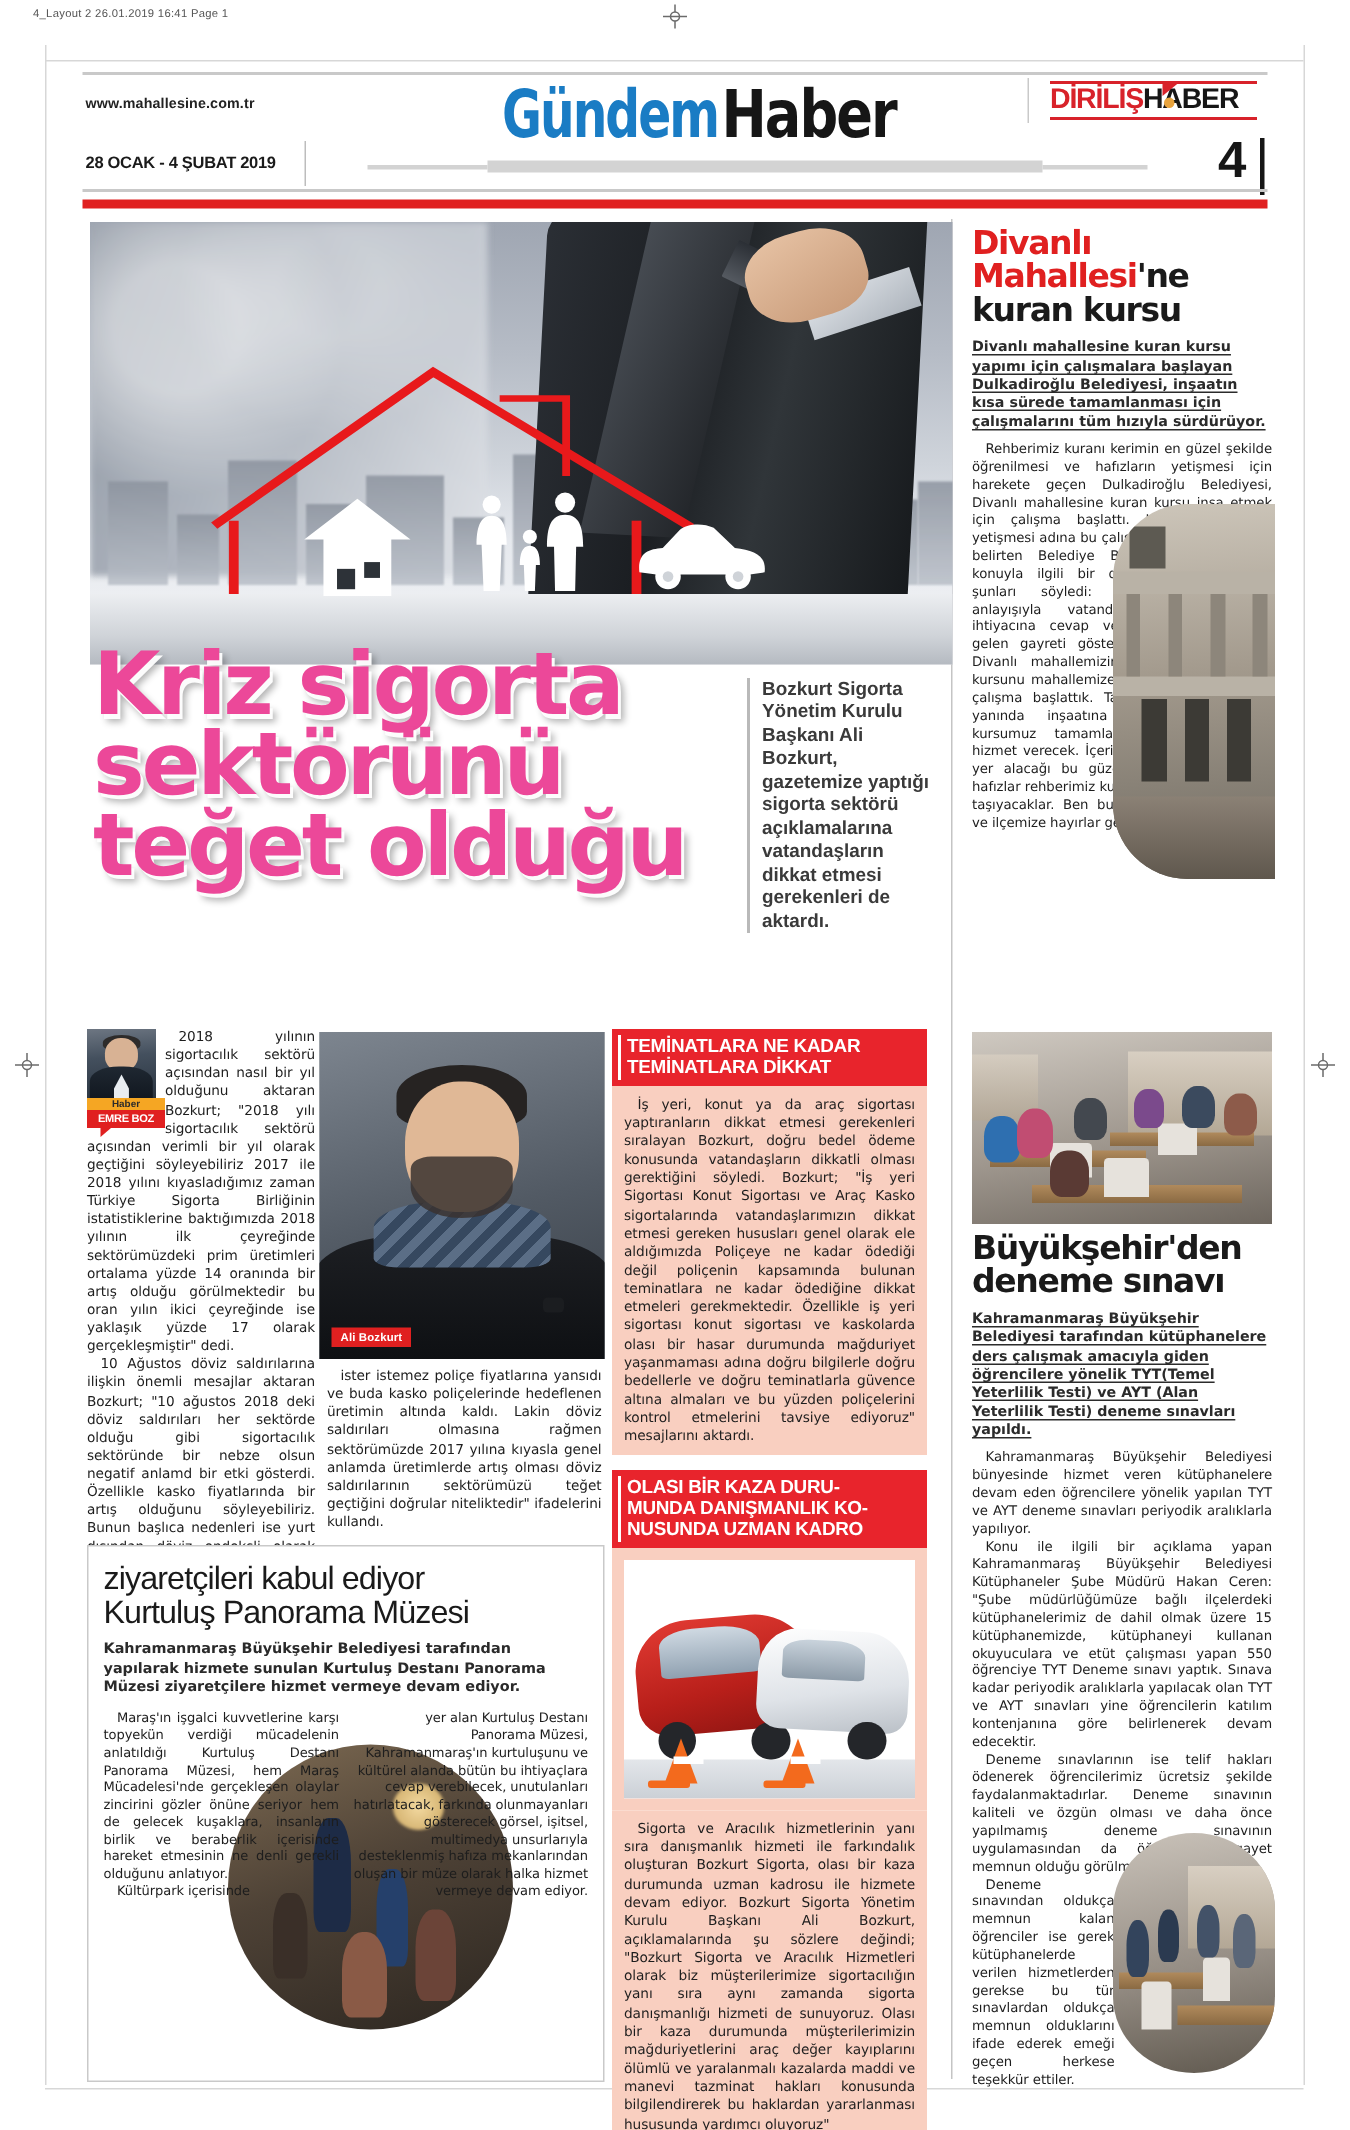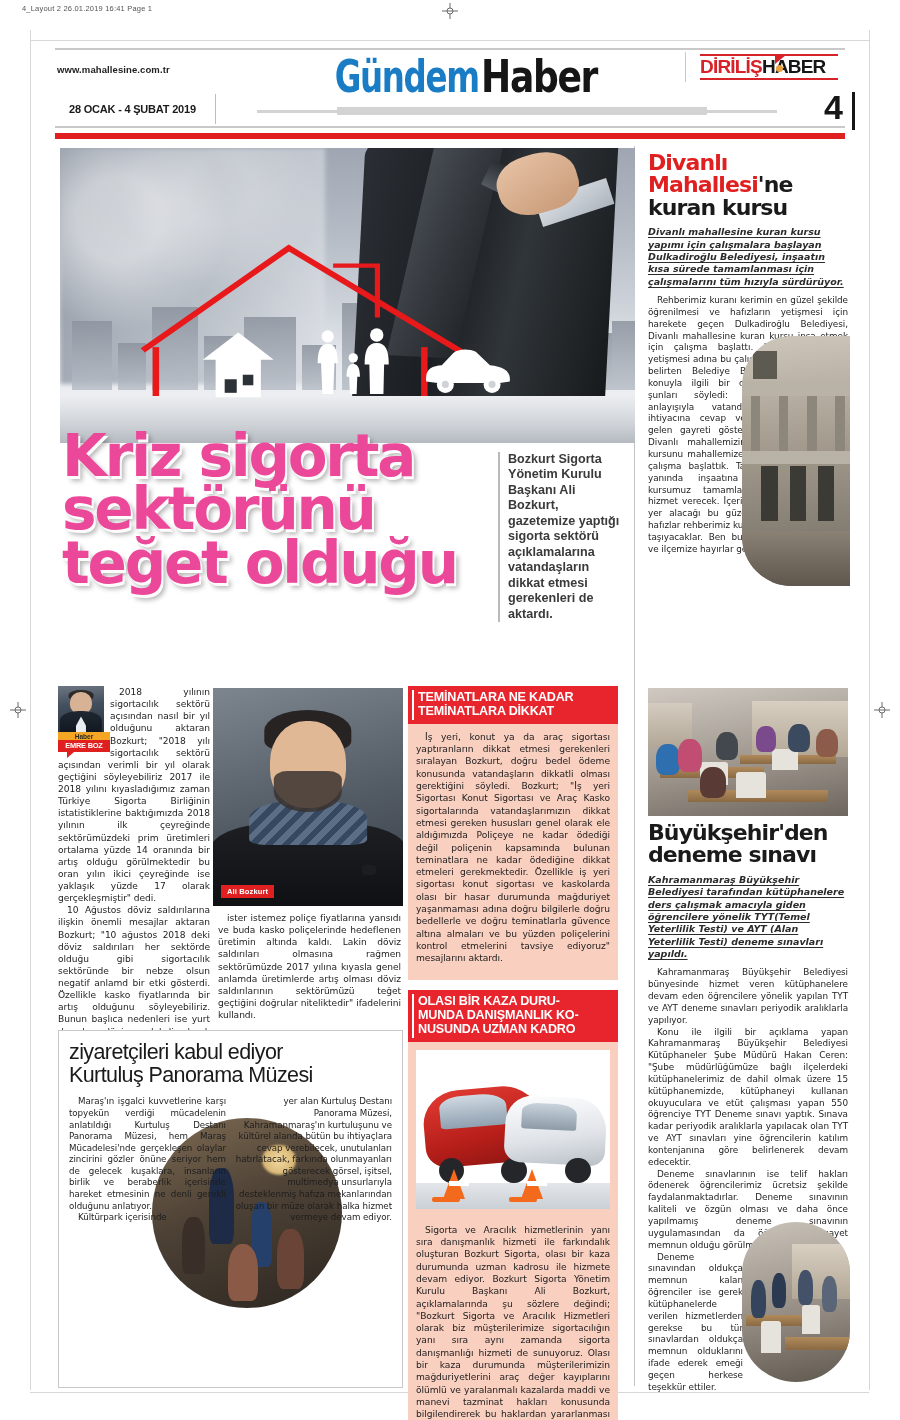--- a/index.html
+++ b/index.html
@@ -79,21 +79,21 @@
   .brand-blk { color:#161616; }
   .brand-flag {
     position:absolute; left:79px; top:3px; width:0; height:0;
     border-left:11px solid #d8222a; border-bottom:9px solid transparent;
   }
   .brand-dot {
     position:absolute; left:80px; top:13px; width:7px; height:7px;
     border-radius:50%; background:#e8a33d;
   }
 
-  .dateline-row { position:absolute; left:12px; top:46px; width:100%; height:32px; }
+  .dateline-row { position:absolute; left:0; top:46px; width:100%; height:32px; }
   .dateline {
     position:absolute; left:2px; top:9px;
     font-size:11px; font-weight:bold; color:#1a1a1a; letter-spacing:-.2px;
   }
   .dl-sep { position:absolute; left:148px; top:0; width:1px; height:30px; background:#bdbdbd; }
   .dl-bar-a { position:absolute; left:190px; top:16px; width:80px; height:3px; background:#d3d3d3; }
   .dl-bar-b { position:absolute; left:270px; top:13px; width:370px; height:8px; background:#d3d3d3; }
   .dl-bar-c { position:absolute; left:640px; top:16px; width:70px; height:3px; background:#d3d3d3; }
   .page-no {
     position:absolute; right:14px; top:-4px;
@@ -268,21 +268,21 @@
   
   .sec-red {
     background:#e8242c; color:#fff;
     font-size:12.6px; font-weight:bold; line-height:1.14;
     padding:4px 6px 5px 10px; letter-spacing:-.2px;
     position:relative;
   }
   .sec-red::before {
     content:""; position:absolute; left:4px; top:4px; bottom:4px; width:2px; background:#fff;
   }
-  .tint-box { background:#f9cfc0; padding:7px 8px 15px; }
+  .tint-box { background:#f9cfc0; padding:7px 8px 5px; }
   .tint-box .col-body { font-size:9.15px; line-height:1.345; }
 
   .col3 { position:absolute; left:408px; top:686px; width:210px; }
   .crash-photo {
     width:100%; height:175px; background:#f9cfc0; position:relative; overflow:hidden;
     margin-top:0;
   }
   .cp-inner { position:absolute; left:8px; right:8px; top:8px; bottom:8px; background:#fff; overflow:hidden; }
   .car-red {
     position:absolute; left:4%; top:24%; width:62%; height:48%;
@@ -352,21 +352,20 @@
   .r-title {
     font-family:"DejaVu Sans", sans-serif;
     font-weight:bold; font-size:22px; line-height:1.02; letter-spacing:-.9px;
   }
   .r-title .red { color:#e02020; }
   .r-title .blk { color:#1a1a1a; }
   .r-lead {
     margin-top:7px; font-size:9.5px; line-height:1.3; font-weight:bold; color:#2b2b2b;
     text-decoration:underline; text-underline-offset:2px;
     font-family:"DejaVu Sans", sans-serif;
-    font-style:italic;
   }
   .r-body { margin-top:7px; }
   .r-body .col-body { font-size:8.85px; line-height:1.34; }
 
   .r-photo-build {
     position:absolute; left:742px; top:336px; width:108px; height:250px;
     overflow:hidden; border-radius:46% 0 0 46%/20% 0 0 20%;
     background:linear-gradient(175deg,#cdc6ba 0%,#a39a8d 45%,#6f6a61 100%);
   }
   .rb-slab { position:absolute; background:#b9b2a6; }
@@ -583,20 +582,21 @@
         <p>Sigorta ve Aracılık hizmetlerinin yanı sıra danışmanlık hizmeti ile farkındalık oluşturan Bozkurt Sigorta, olası bir kaza durumunda uzman kadrosu ile hizmete devam ediyor. Bozkurt Sigorta Yönetim Kurulu Başkanı Ali Bozkurt, açıklamalarında şu sözlere değindi; "Bozkurt Sigorta ve Aracılık Hizmetleri olarak biz müşterilerimize sigortacılığın yanı sıra aynı zamanda sigorta danışmanlığı hizmeti de sunuyoruz. Olası bir kaza durumunda müşterilerimizin mağduriyetlerini araç değer kayıplarını ölümlü ve yaralanmalı kazalarda maddi ve manevi tazminat hakları konusunda bilgilendirerek bu haklardan yararlanması hususunda yardımcı oluyoruz"</p>
       </div>
   </div>
 </div>
 
 <div class="panorama">
   <div class="pan-title">
     <div>ziyaretçileri kabul ediyor</div>
     <div>Kurtuluş Panorama Müzesi</div>
   </div>
+  <div class="pan-lead">Kahramanmaraş Büyükşehir Belediyesi tarafından yapılarak hizmete sunulan Kurtuluş Destanı Panorama Müzesi ziyaretçilere hizmet vermeye devam ediyor.</div>
 
   <div class="pan-cols">
     <div class="pan-photo">
       <div class="lamp"></div>
       <div class="fig" style="left:30%;top:26%;width:13%;height:40%"></div>
       <div class="fig" style="left:52%;top:44%;width:11%;height:34%;background:#25406b"></div>
       <div class="fig" style="left:16%;top:52%;width:12%;height:30%;background:#3a2f28"></div>
       <div class="fig" style="left:66%;top:58%;width:14%;height:32%;background:#6b4438;border-radius:42% 42% 22% 22%"></div>
       <div class="fig" style="left:40%;top:66%;width:16%;height:30%;background:#8a5a46;border-radius:44% 44% 20% 20%"></div>
     </div>

